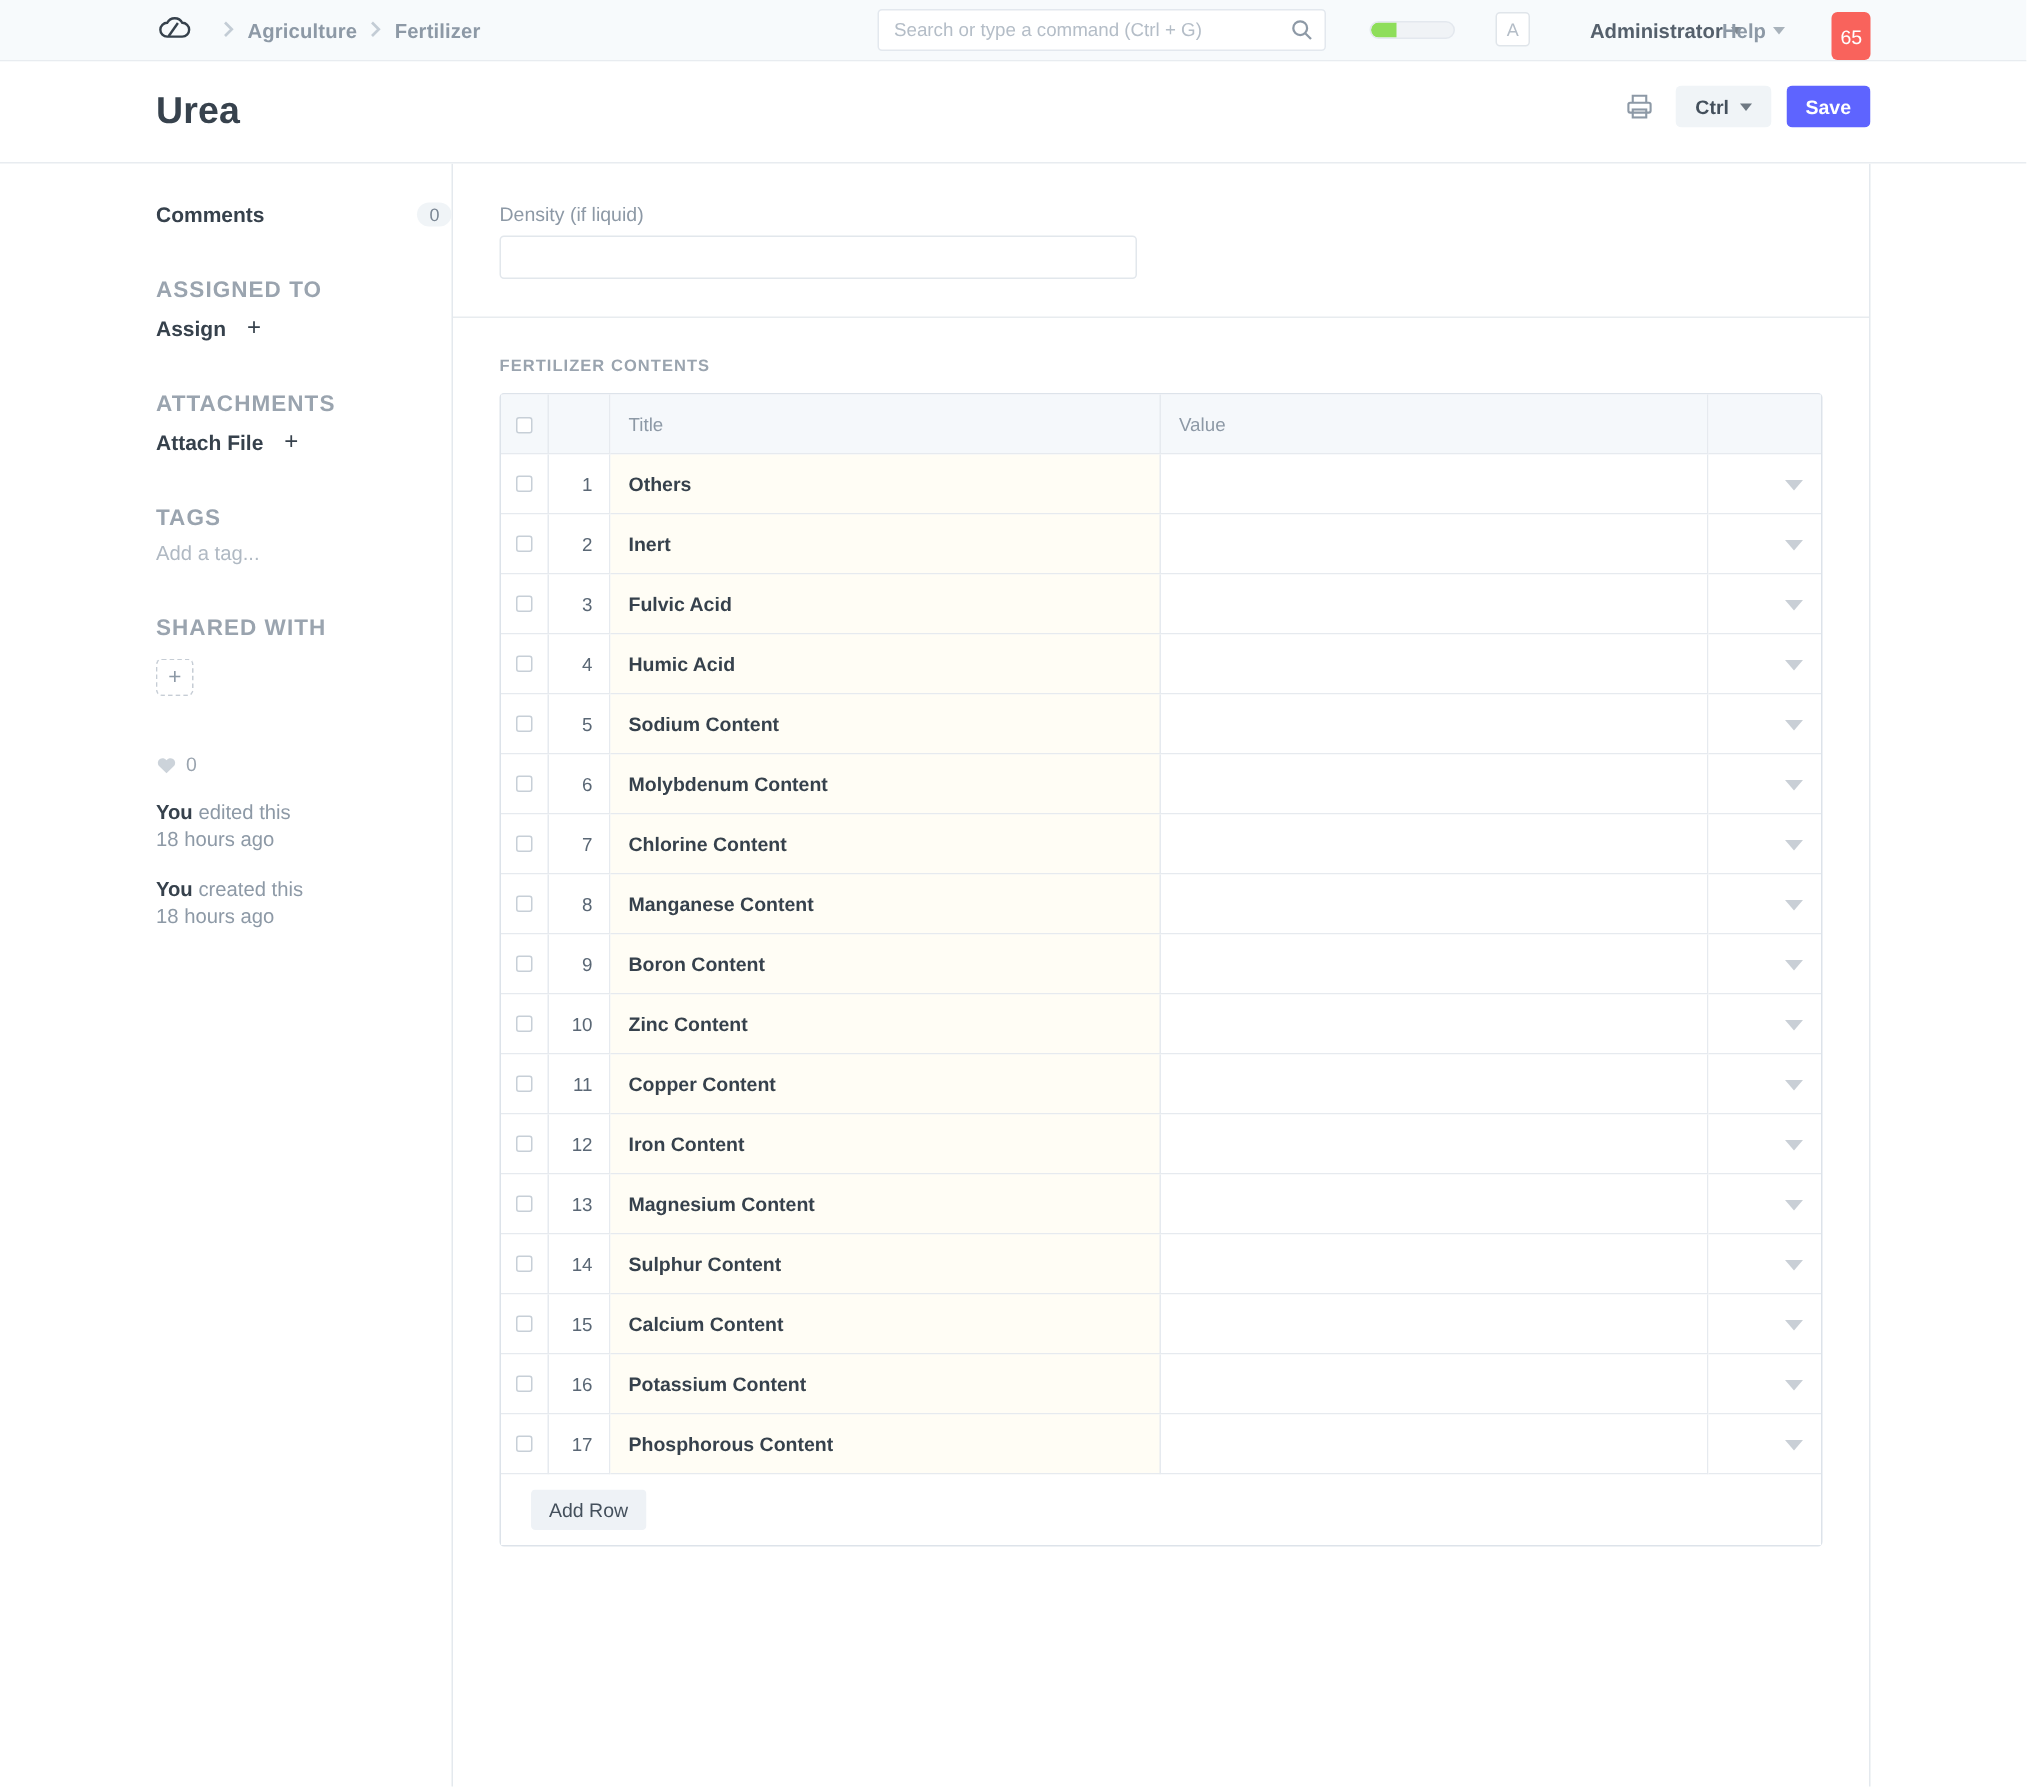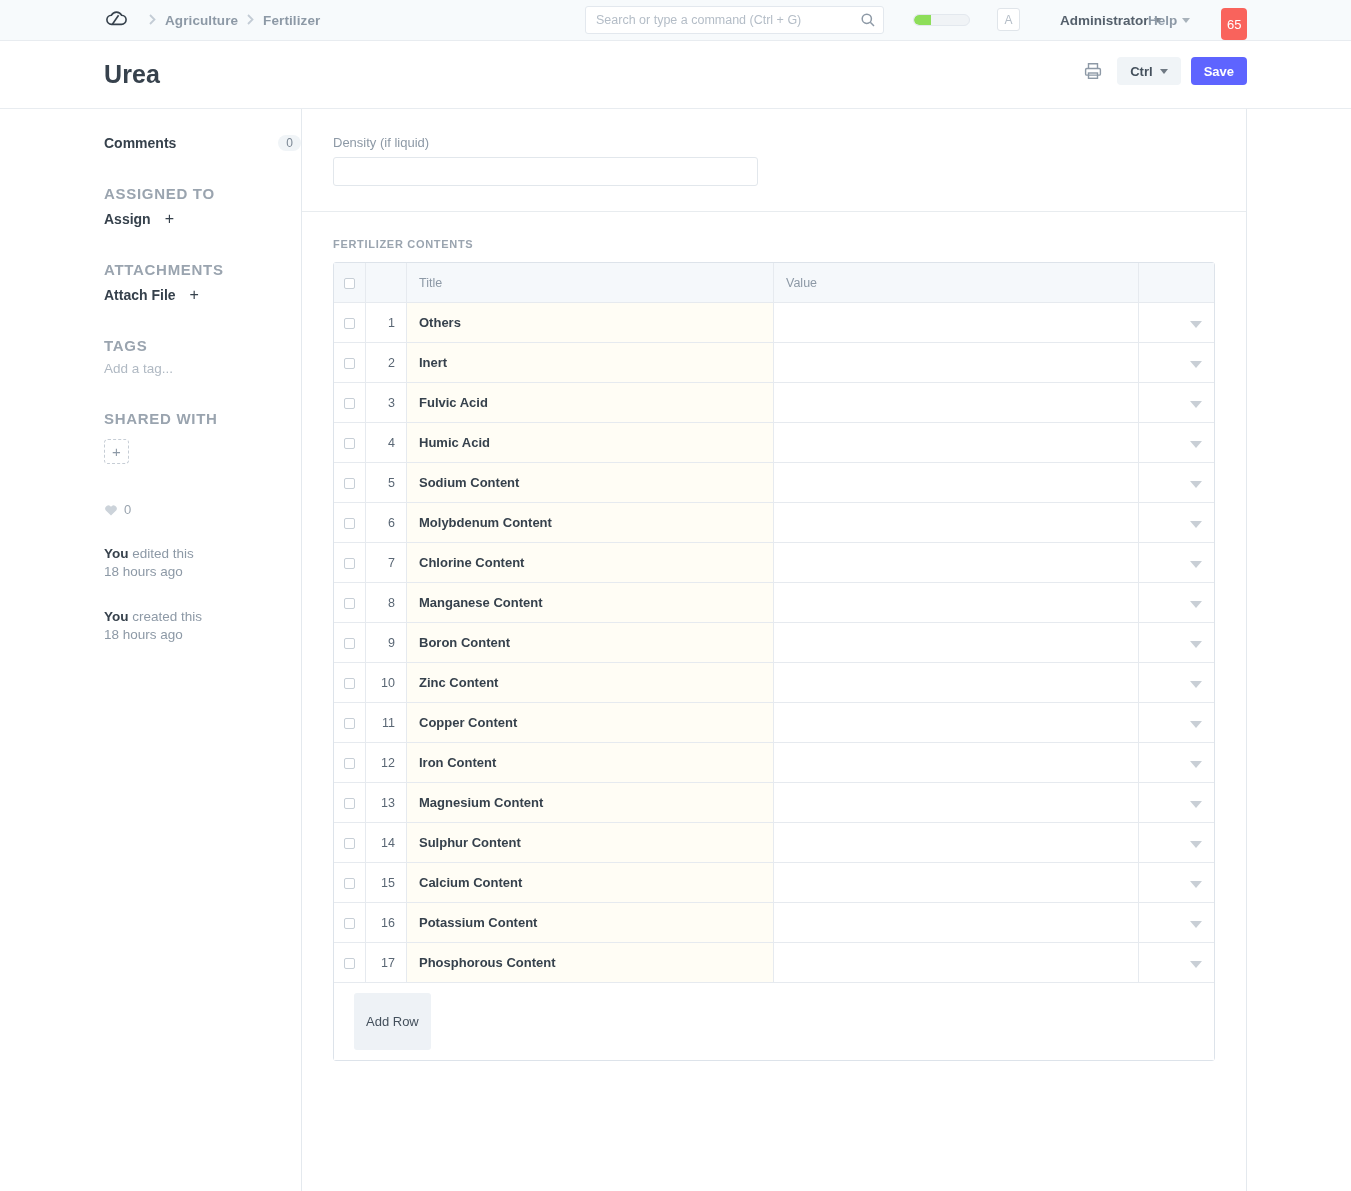--- a/index.html
+++ b/index.html
@@ -140,21 +140,21 @@
     border:1px dashed #c6cdd5; border-radius:4px; color:#8d99a6;
     display:flex; align-items:center; justify-content:center;
     font-size:15px; cursor:pointer; background:#fff;
   }
   .like-row{
     margin-top:38px; display:flex; align-items:center; gap:6px;
     font-size:13px; color:#9aa4af;
   }
   .heart{ width:14px;height:14px;color:#ccd3da; }
   .hist{
-    margin-top:28px; font-size:13.5px; color:#8d99a6; line-height:1.3;
+    margin-top:16px; font-size:13.5px; color:#8d99a6; line-height:1.3;
   }
   .hist b{ color:#36414c; font-weight:700; }
   .hist .when{ display:block; }
 
   
   .main{
     flex:1; margin-right:106px;
     border-left:1px solid #e4e9ee; border-right:1px solid #e4e9ee;
     background:#fff; min-height:1083px;
   }
@@ -231,21 +231,21 @@
     border-left:6px solid transparent;border-right:6px solid transparent;
     border-top:7px solid #c9cfd6;
     cursor:pointer;
   }
   .grid tfoot td{
     background:#fff; border-bottom:none; border-right:none;
     padding:10px 0 10px 20px; height:auto;
   }
   .btn-addrow{
     background:#eef2f6; color:#44505c; border:1px solid transparent;
-    border-radius:3px; font-size:13px; padding:20px 11px; cursor:pointer;
+    border-radius:3px; font-size:13px; padding:5px 11px; cursor:pointer;
     font-family:"Liberation Sans", sans-serif;
     text-align:center;
   }
 </style>
 </head>
 <body>
 
 <div class="navbar">
   <a class="brand" href="#">
     <svg viewBox="0 0 26 22" width="26" height="22" fill="none" stroke="#36414c" stroke-width="1.6">

